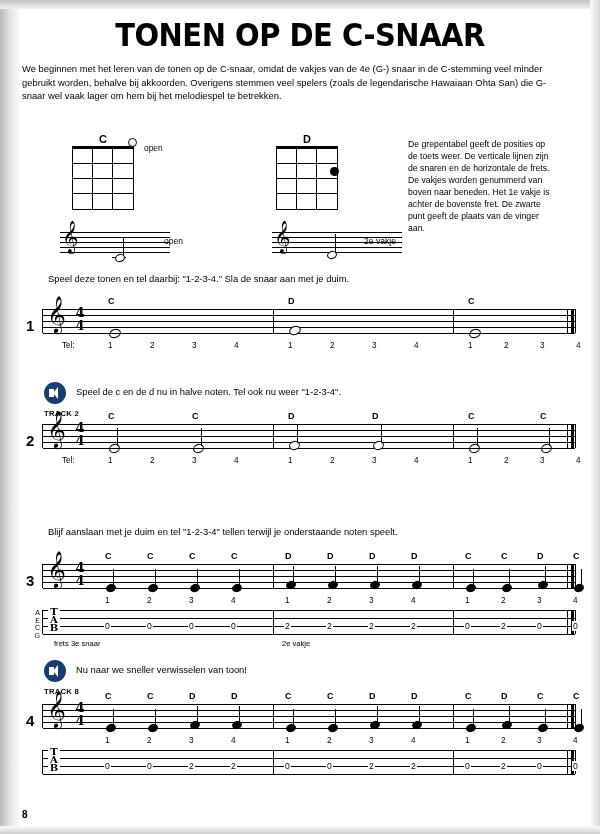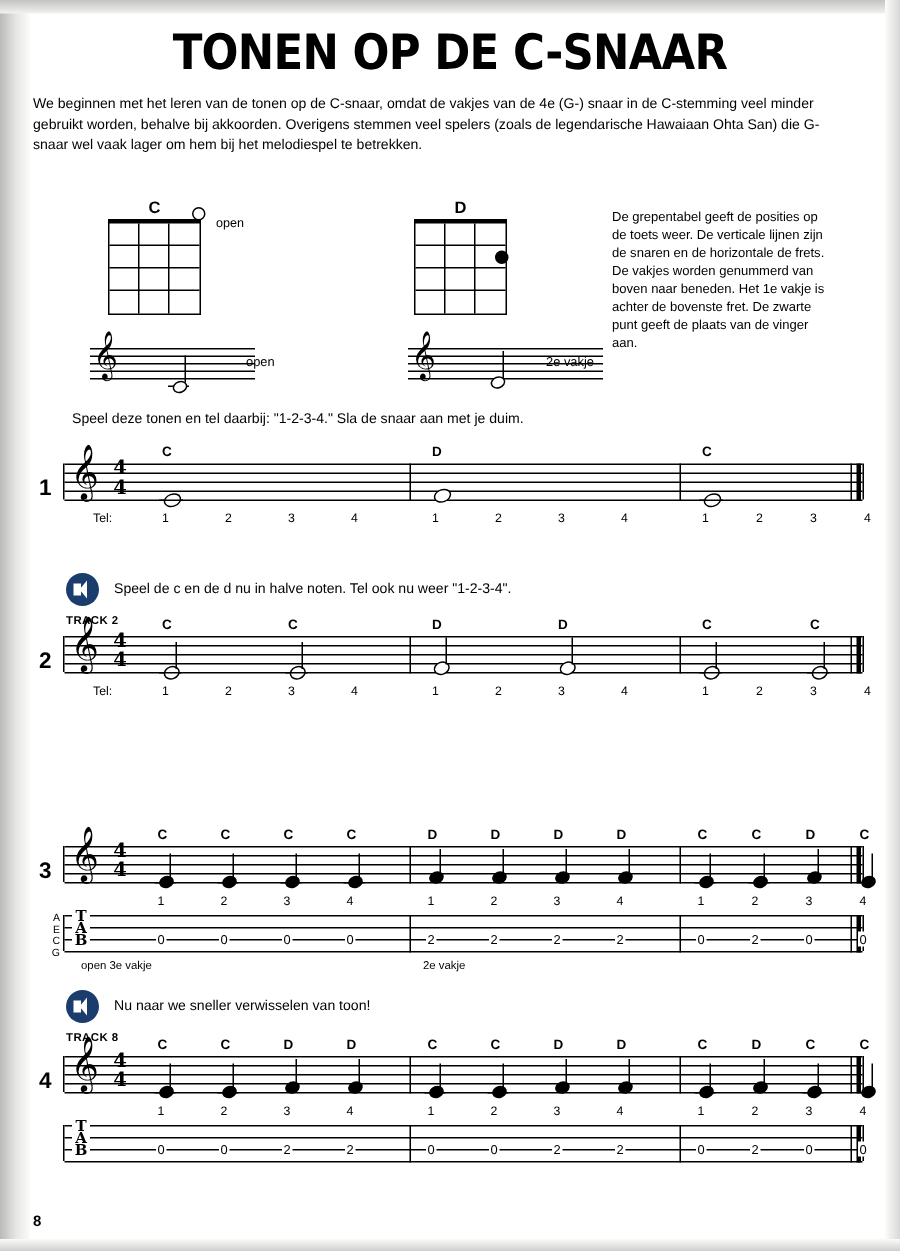--- a/index.html
+++ b/index.html
@@ -444,20 +444,21 @@
     <div class="countlabel" style="left:246px; top:36px;">1</div>
     <div class="countlabel" style="left:288px; top:36px;">2</div>
     <div class="countlabel" style="left:330px; top:36px;">3</div>
     <div class="countlabel" style="left:372px; top:36px;">4</div>
     <div class="countlabel" style="left:426px; top:36px;">1</div>
     <div class="countlabel" style="left:462px; top:36px;">2</div>
     <div class="countlabel" style="left:498px; top:36px;">3</div>
     <div class="countlabel" style="left:534px; top:36px;">4</div>
   </div>
 
+  <div class="para" style="left:48px; top:525px; width:500px;">Blijf aanslaan met je duim en tel "1-2-3-4" tellen terwijl je onderstaande noten speelt.</div>
 
   <div class="system" style="left:42px; top:560px; width:540px;">
     <div class="sys-num" style="top:12px;">3</div>
 
     <div class="staff" style="left:0; top:4px; width:532px; height:24px;">
       <div class="l" style="top:0;"></div>
       <div class="l" style="top:6px;"></div>
       <div class="l" style="top:12px;"></div>
       <div class="l" style="top:18px;"></div>
       <div class="l" style="top:24px;"></div>
@@ -564,21 +565,21 @@
       <div class="tabnum" style="left:187px; top:11px;">0</div>
       <div class="tabnum" style="left:241px; top:11px;">2</div>
       <div class="tabnum" style="left:283px; top:11px;">2</div>
       <div class="tabnum" style="left:325px; top:11px;">2</div>
       <div class="tabnum" style="left:367px; top:11px;">2</div>
       <div class="tabnum" style="left:421px; top:11px;">0</div>
       <div class="tabnum" style="left:457px; top:11px;">2</div>
       <div class="tabnum" style="left:493px; top:11px;">0</div>
       <div class="tabnum" style="left:529px; top:11px;">0</div>
     </div>
-    <div class="tiny-label" style="left:12px; top:79px;">open 3e vakje</div>
+    <div class="tiny-label" style="left:12px; top:79px;">frets 3e snaar</div>
     <div class="tiny-label" style="left:240px; top:79px;">2e vakje</div>
   </div>
 
   <div class="track-row" style="left:44px; top:660px; width:500px;">
     <div class="speaker"></div>
     <div class="track-label" style="left:0; top:27px;">TRACK 8</div>
     <div class="track-text" style="left:32px; top:4px; width:430px;">Nu naar we sneller verwisselen van toon!</div>
   </div>
 
   <div class="system" style="left:42px; top:700px; width:540px;">

